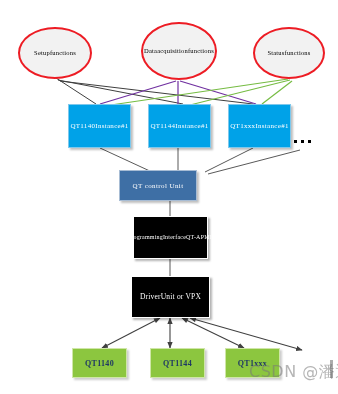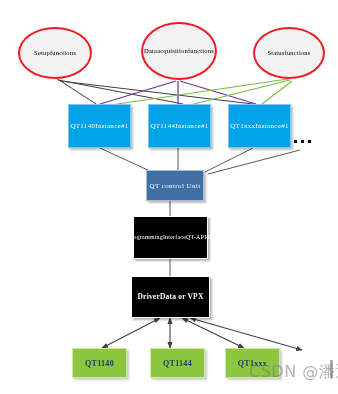--- a/index.html
+++ b/index.html
@@ -78,21 +78,21 @@
     border: 1px solid #ffffff;
     box-shadow: 2px 2px 2px rgba(0,0,0,0.3);
     color: #ffffff;
     font-size: 6px;
     line-height: 1.5;
     letter-spacing: 0.2px;
   }
   .black-box span { display: block; white-space: nowrap; }
   .driver-box {
     font-size: 7.5px;
-    font-weight: bold;
+    font-weight: normal;
     line-height: 1.45;
   }
 
   
   .green-box {
     background: #8CC63F;
     border: 1px solid #cfe6a8;
     box-shadow: 2px 2px 2px rgba(0,0,0,0.2);
     color: #1F3864;
     font-size: 8px;
@@ -214,33 +214,33 @@
     <span>QT1xxx</span>
     <span>Instance#1</span>
   </div>
 
   <div class="dots" style="left:294px; top:140px;">
     <i></i>
       <i></i>
       <i></i>
   </div>
 
-  <div class="node control-box" style="left:146px; top:170px; width:58px; height:31px;">
+  <div class="node control-box" style="left:119px; top:170px; width:78px; height:31px;">
     <span>QT control Unit</span>
   </div>
 
   <div class="node black-box" style="left:133px; top:216px; width:75px; height:43px;">
     <span>Programming</span>
     <span>Interface</span>
     <span>QT-APIdll</span>
   </div>
 
   <div class="node black-box driver-box" style="left:131px; top:276px; width:79px; height:42px;">
     <span>Driver</span>
-    <span>Data or VPX</span>
+    <span>Unit or VPX</span>
   </div>
 
   <div class="node green-box" style="left:72px; top:348px; width:55px; height:30px;">
     <span>QT1140</span>
   </div>
 
   <div class="node green-box" style="left:150px; top:348px; width:55px; height:30px;">
     <span>QT1144</span>
   </div>
 

